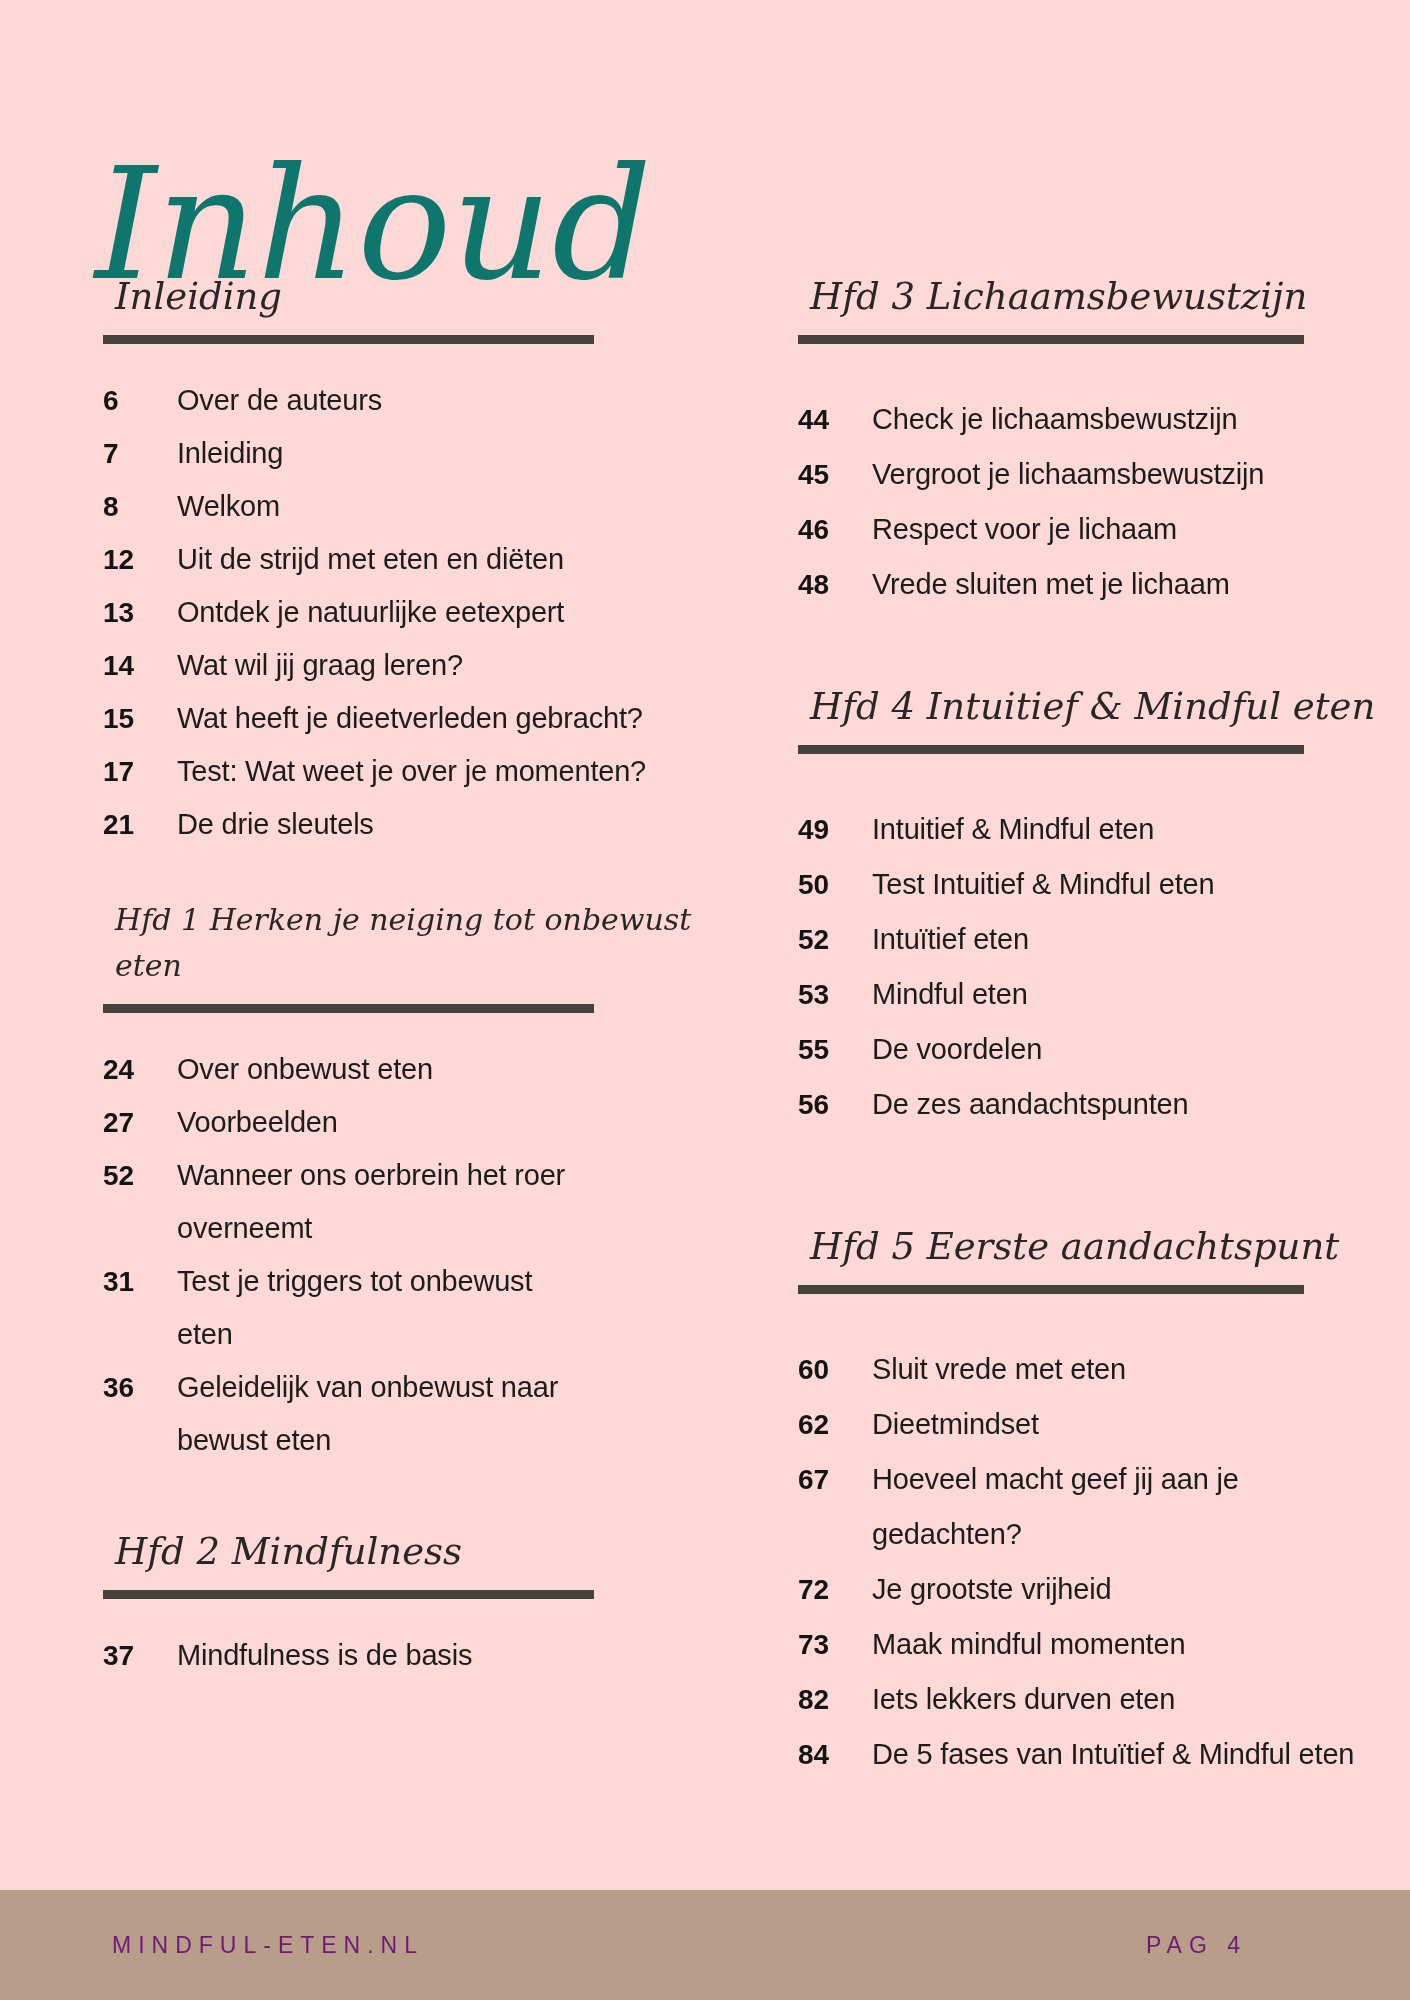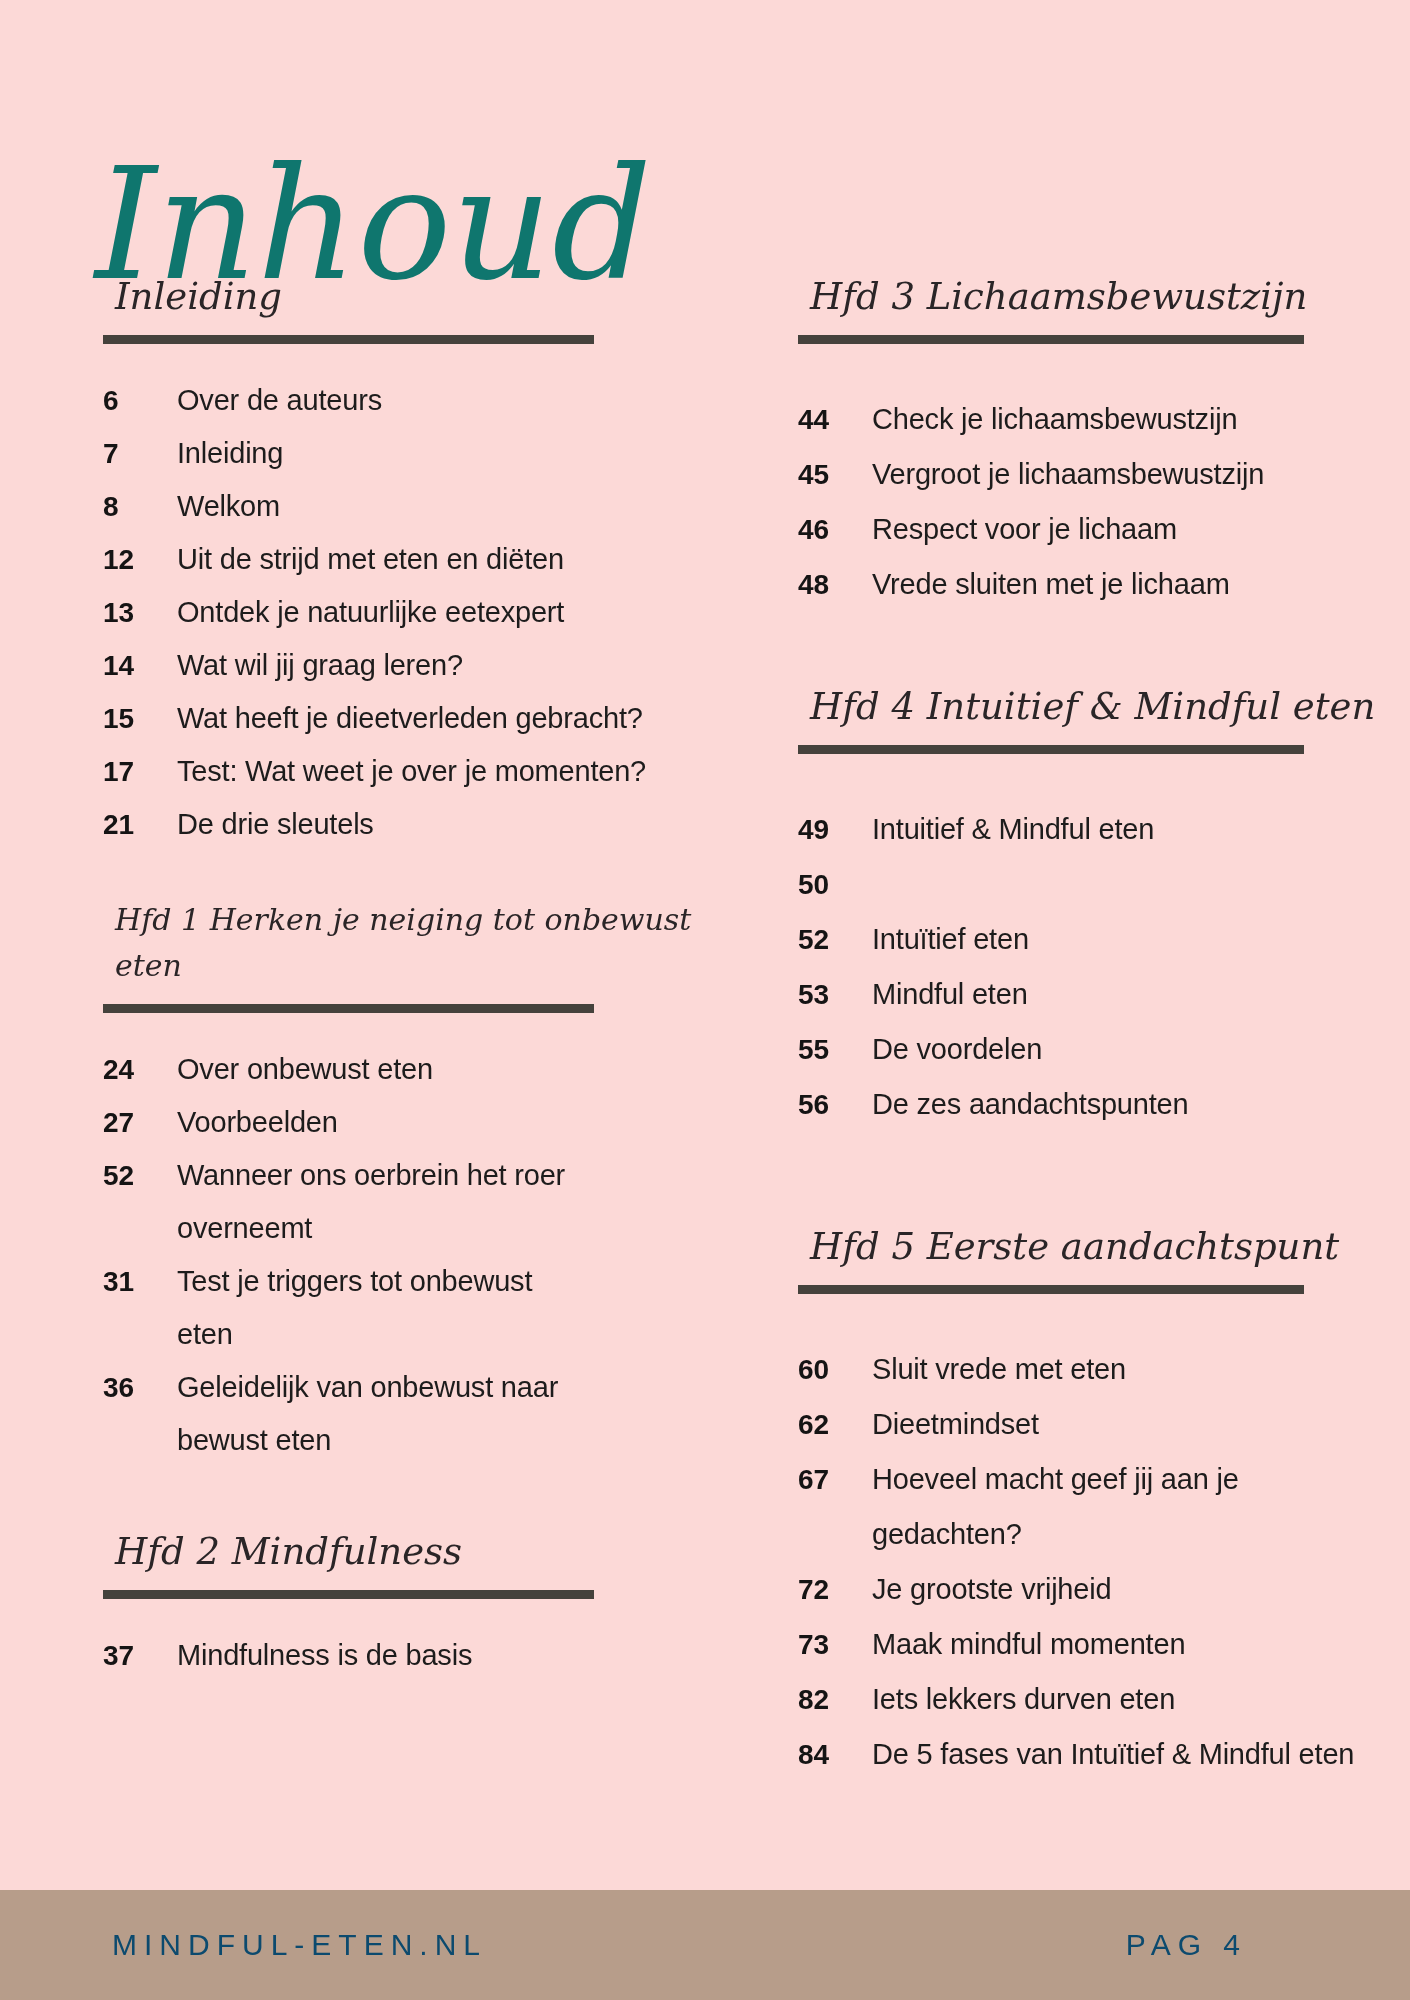--- a/index.html
+++ b/index.html
@@ -50,21 +50,21 @@
   .col-right .section.sec-hfd5   { margin-top:92px; }
   .footer {
     position:absolute; left:0; bottom:0;
     width:100%; height:110px;
     background:#b79d8a;
     display:flex; align-items:center; justify-content:space-between;
     box-sizing:border-box;
     padding:0 163px 0 112px;
   }
   .footer span {
-    color:#0c4a6e; font-size:30px; letter-spacing:7px; font-weight:400;
+    color:#701a75; font-size:23px; letter-spacing:7px; font-weight:400;
   }
 </style>
 </head>
 <body>
 
 <h1 class="title">Inhoud</h1>
 
 <div class="col col-left">
 
   <div class="section">
@@ -181,20 +181,21 @@
   <div class="section">
     <h2 class="section-heading">Hfd 4 Intuitief &amp; Mindful eten</h2>
     <div class="bar"></div>
     <ul class="entries">
       <li class="entry">
           <span class="num">49</span>
           <span class="lbl">Intuitief &amp; Mindful eten</span>
         </li>
       <li class="entry">
           <span class="num">50</span>
+          <span class="lbl">Test Intuitief &amp; Mindful eten</span>
         </li>
       <li class="entry">
           <span class="num">52</span>
           <span class="lbl">Intuïtief eten</span>
         </li>
       <li class="entry">
           <span class="num">53</span>
           <span class="lbl">Mindful eten</span>
         </li>
       <li class="entry">

